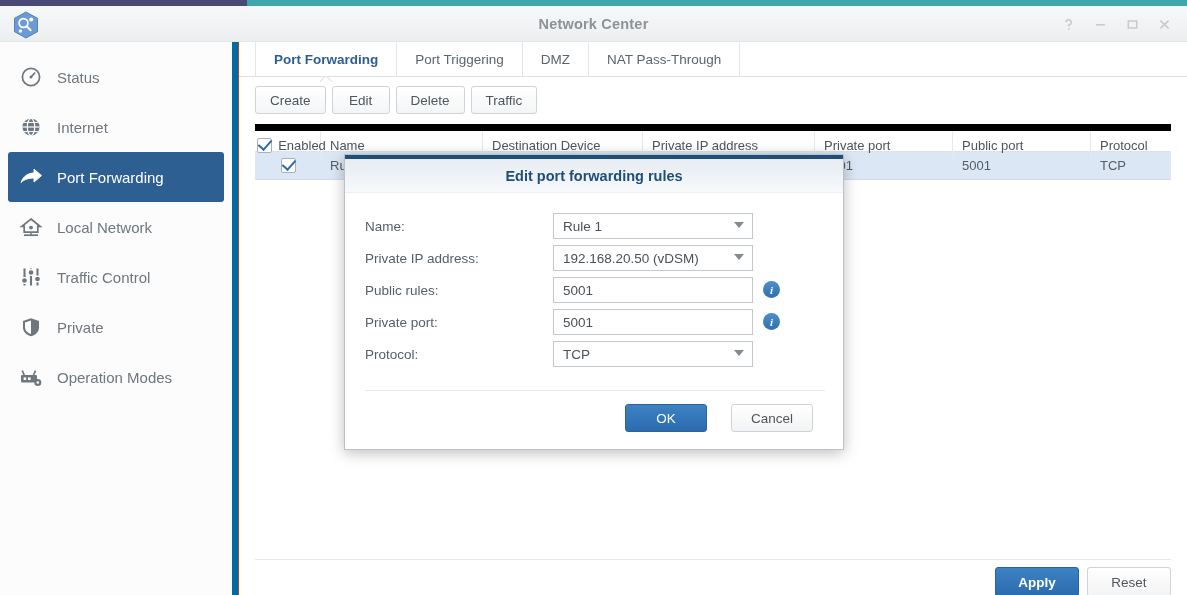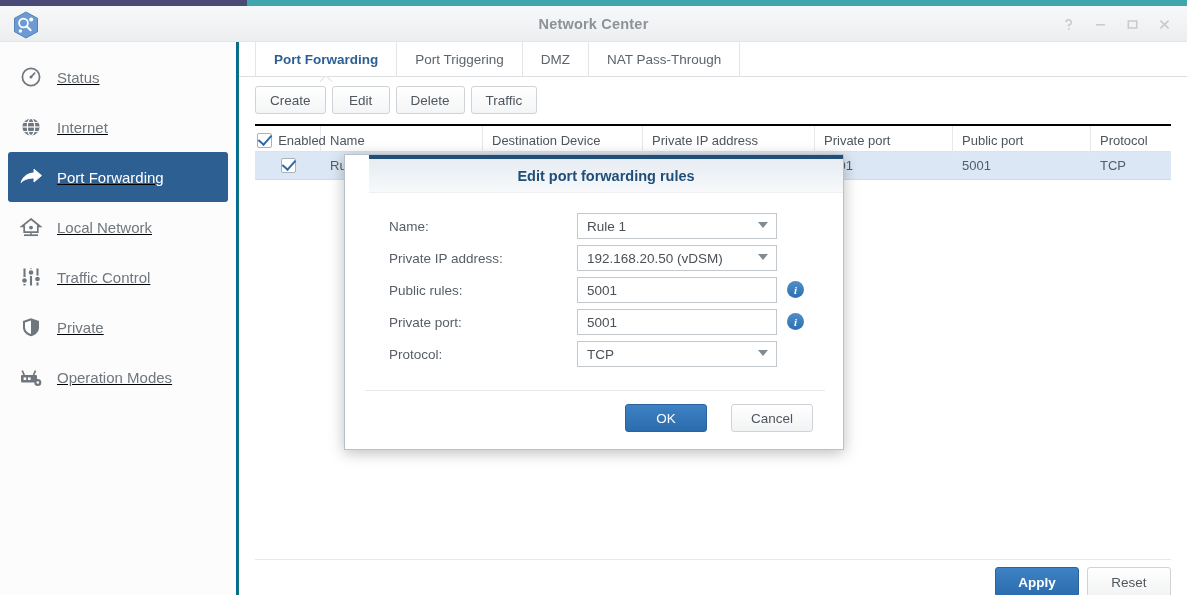--- a/index.html
+++ b/index.html
@@ -12,21 +12,21 @@
     position:relative;
     -webkit-font-smoothing:antialiased;
   }
 
   
   #top-strip { position:absolute; top:0; left:0; width:1187px; height:6px; display:flex; }
   #top-strip .seg-left  { width:247px; height:6px; background:#4a4a77; }
   #top-strip .seg-right { flex:1; height:6px; background:#3fa6ae; }
 
   
-  #window { position:absolute; top:6px; left:0; width:1062px; height:589px; background:#0f766e;border-radius:17px; }
+  #window { position:absolute; top:6px; left:0; width:1062px; height:589px; background:#c2410c;border-radius:17px; }
 
   
   #titlebar {
     position:absolute; top:0; left:0; width:1187px; height:36px;
     background:linear-gradient(180deg,#f7f8f9 0%, #eceeef 100%);
     border-bottom:1px solid #e2e4e6;
   }
   #app-logo { position:absolute; left:12px; top:4px; width:28px; height:30px; }
   #win-title {
     position:absolute; left:0; top:0; width:1187px; height:36px;
@@ -37,21 +37,21 @@
   .winbtn {
     width:30px; height:30px; display:flex; align-items:center; justify-content:center;
     color:#c6cace; font-size:15px; cursor:default; background:transparent; border:none;
     font-family:"Liberation Sans", sans-serif;
   }
   .winbtn svg { display:block; }
 
   
   #sidebar {
     position:absolute; left:0; top:36px; width:238px; height:553px;
-    background:#fcfcfc; border-right:2px solid #0369a1;text-decoration:underline;
+    background:#fcfcfc; border-right:6px solid #0369a1;
   }
   .nav-item {
     position:relative; height:50px; margin:0 8px; border-radius:3px;
     display:flex; align-items:center; padding-left:10px; gap:13px;
     color:#6f767d; font-size:15px; cursor:default;
   }
   .nav-item .nav-ico { width:26px; height:26px; display:flex; align-items:center; justify-content:center; flex:0 0 26px; }
   .nav-item .nav-ico svg { display:block; }
   .nav-item.active { background:#2d5f92; color:#ffffff; }
   .nav-item.active .nav-ico svg { fill:#ffffff; stroke:#ffffff; }
@@ -85,21 +85,21 @@
     background:linear-gradient(180deg,#ffffff 0%,#f4f5f6 100%);
     border:1px solid #cfd3d7; border-radius:3px;
     font-size:13.5px; color:#4e565e; cursor:default;
     display:flex; align-items:center; justify-content:center;
     font-family:"Liberation Sans", sans-serif;
   }
 
   
   #table { position:absolute; left:16px; top:82px; width:916px; }
   #thead {
-    display:flex; height:28px; border-top:2px solid #000000; border-bottom:1px solid #dfe2e5;
+    display:flex; height:28px; border-top:7px solid #000000; border-bottom:1px solid #dfe2e5;
     background:#ffffff;
   }
   #thead .th {
     display:flex; align-items:center; font-size:13px; color:#4d555d;
     padding-left:9px; border-right:1px solid #e6e9ec; height:28px; cursor:default;
   }
   #thead .th:last-child { border-right:none; }
   #trow {
     display:flex; height:28px; background:#dbe7f4; align-items:center;
     border-bottom:1px solid #cfdbe9;
@@ -144,21 +144,20 @@
     color:#4e565e; font-size:13.5px; cursor:default;
     display:flex; align-items:center; justify-content:center;
     font-family:"Liberation Sans", sans-serif;
   }
 
   
   #dialog {
     position:absolute; left:344px; top:148px; width:500px; height:296px;
     background:#ffffff; border:1px solid #b9c2cb;
     box-shadow:0 3px 14px rgba(0,0,0,.26);
-    padding-left:24px;
   }
   #dialog-topbar { height:4px; background:#1f4e79; }
   #dialog-header {
     height:34px; background:linear-gradient(180deg,#e6ecf2 0%,#f7f9fb 100%);
     display:flex; align-items:center; justify-content:center;
     border-bottom:1px solid #eef1f4;
   }
   #dialog-title { font-size:14.5px; font-weight:bold; color:#1f4e79; }
   #dialog-body { padding:17px 20px 0 20px; }
   .frow { display:flex; align-items:center; height:32px; margin-bottom:0; }

